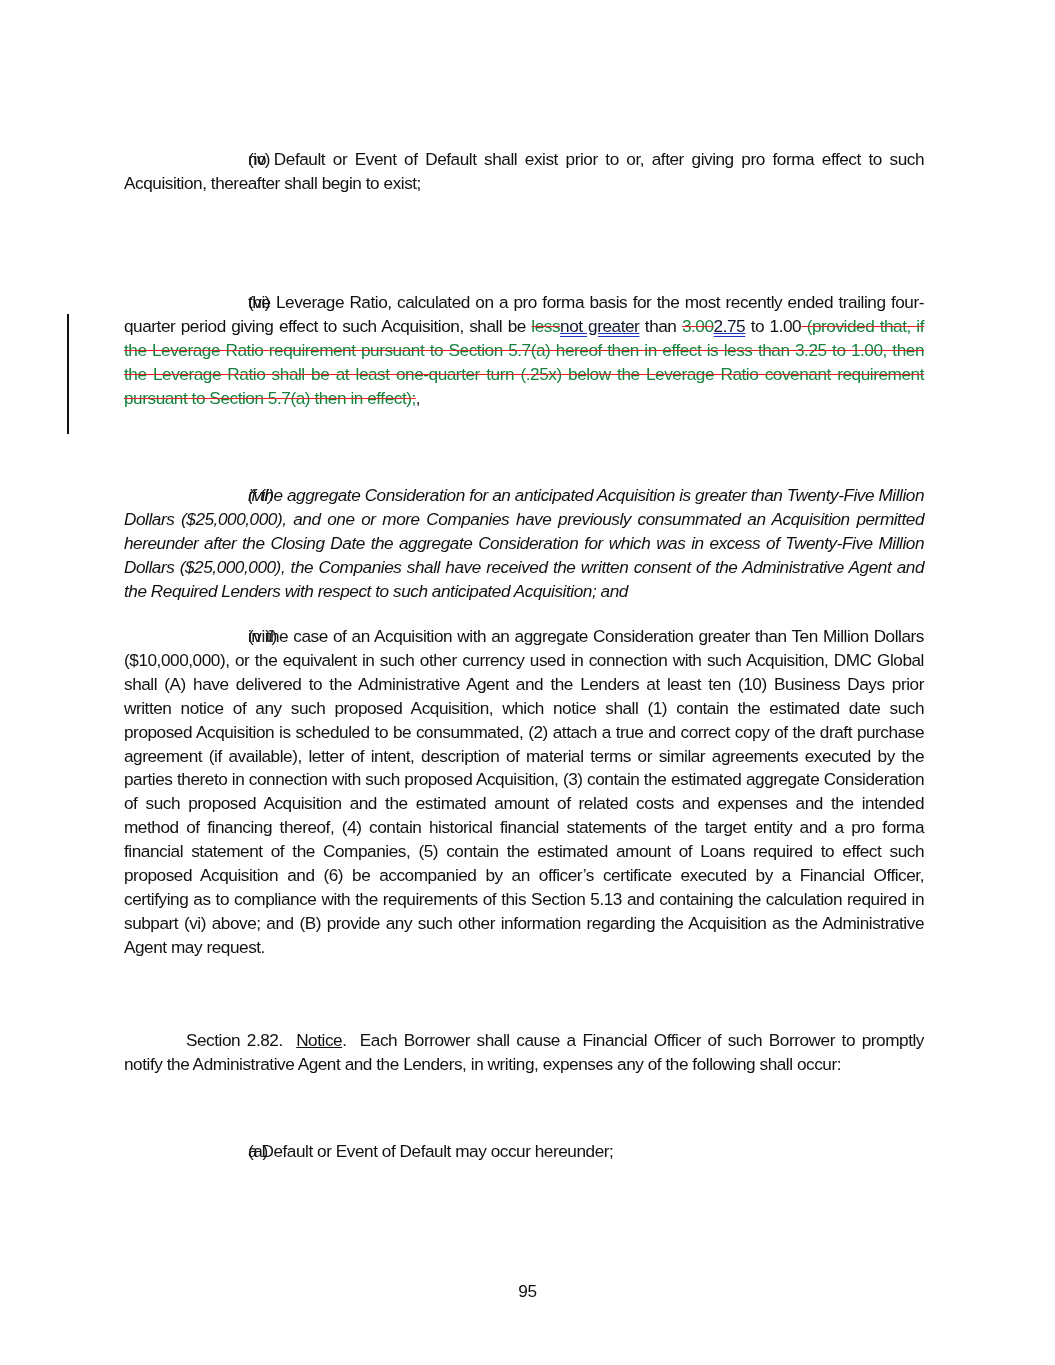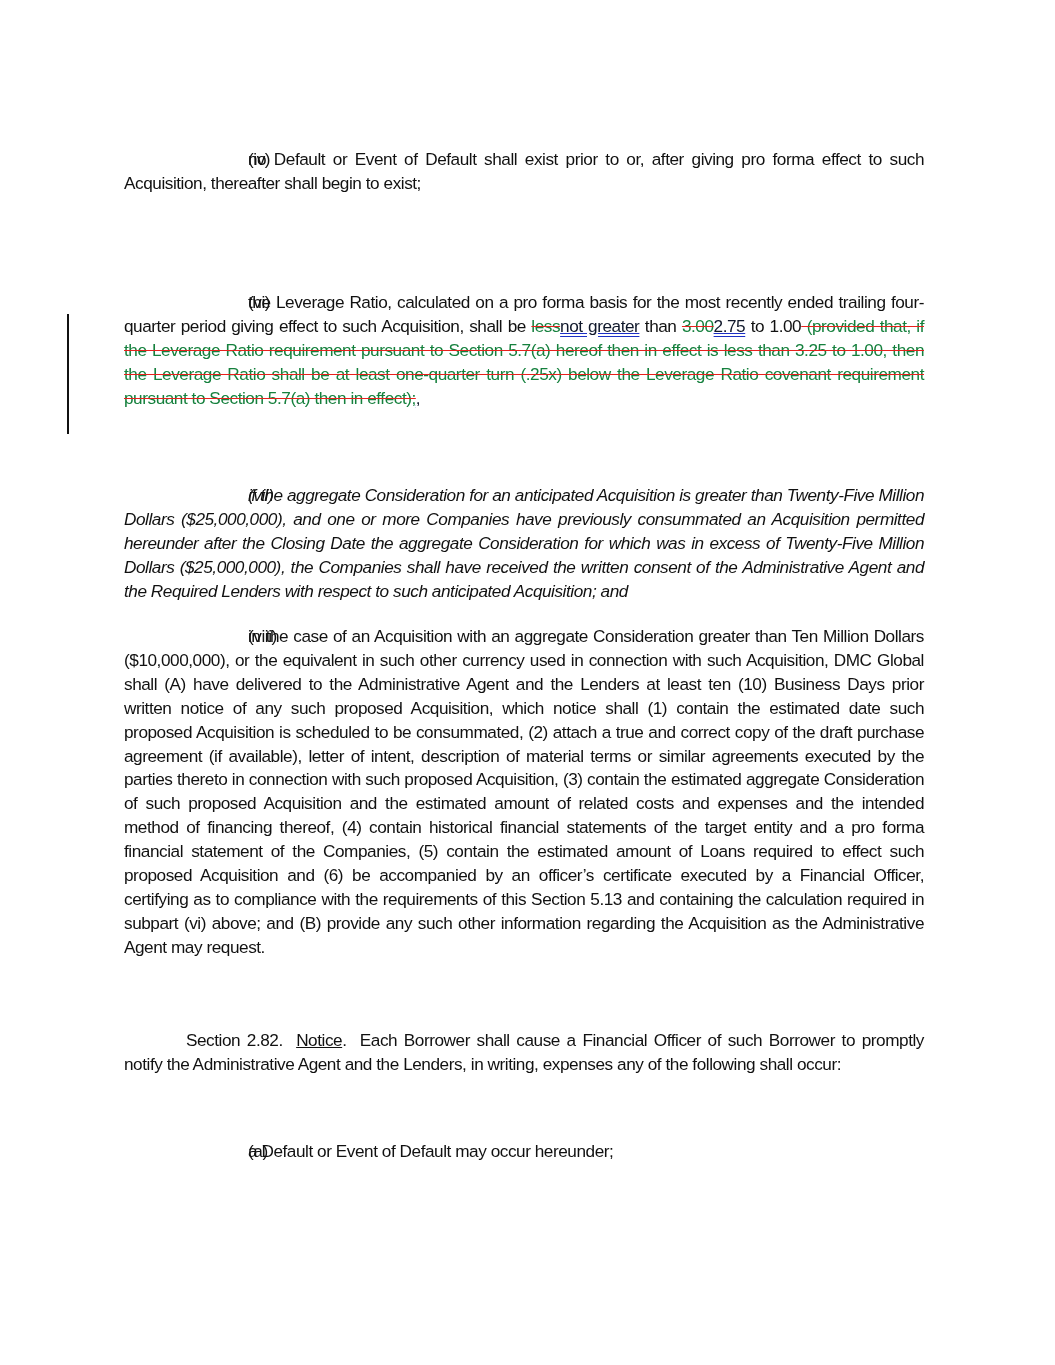--- a/index.html
+++ b/index.html
@@ -46,13 +46,14 @@
   </div>
 
   <div class="para" style="top:1029px;">
     <span class="first"><span>Section 2.82.</span>&nbsp; <span class="ul">Notice</span><span>.</span>&nbsp; <span>Each Borrower shall cause a Financial Officer of such Borrower to promptly notify the Administrative Agent and the Lenders, in writing, expenses any of the following shall occur:</span></span>
   </div>
 
   <div class="para" style="top:1140px;">
     <span class="first"><span class="num" style="width:62px;">(a)</span><span>a Default or Event of Default may occur hereunder;</span></span>
   </div>
 
+  <div class="pagenum">95</div>
 </div>
 
 </body></html>

